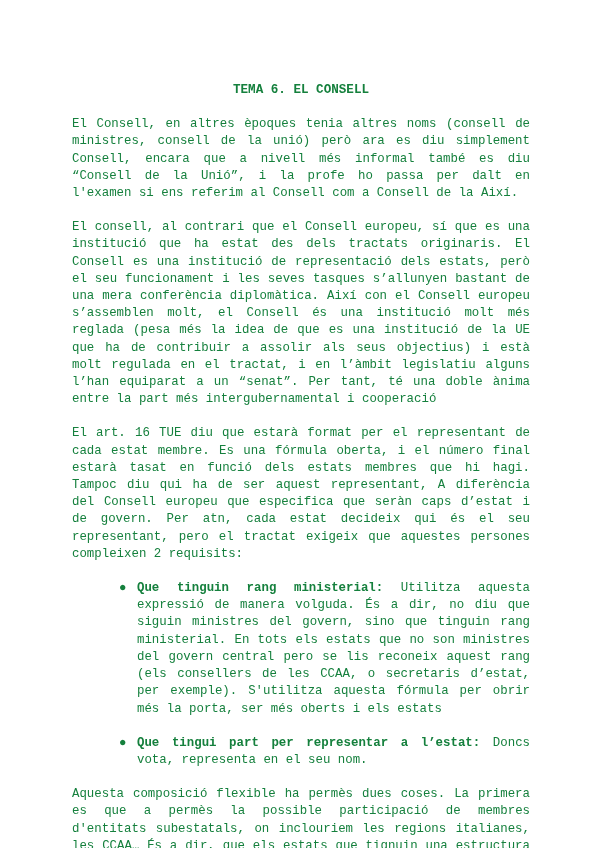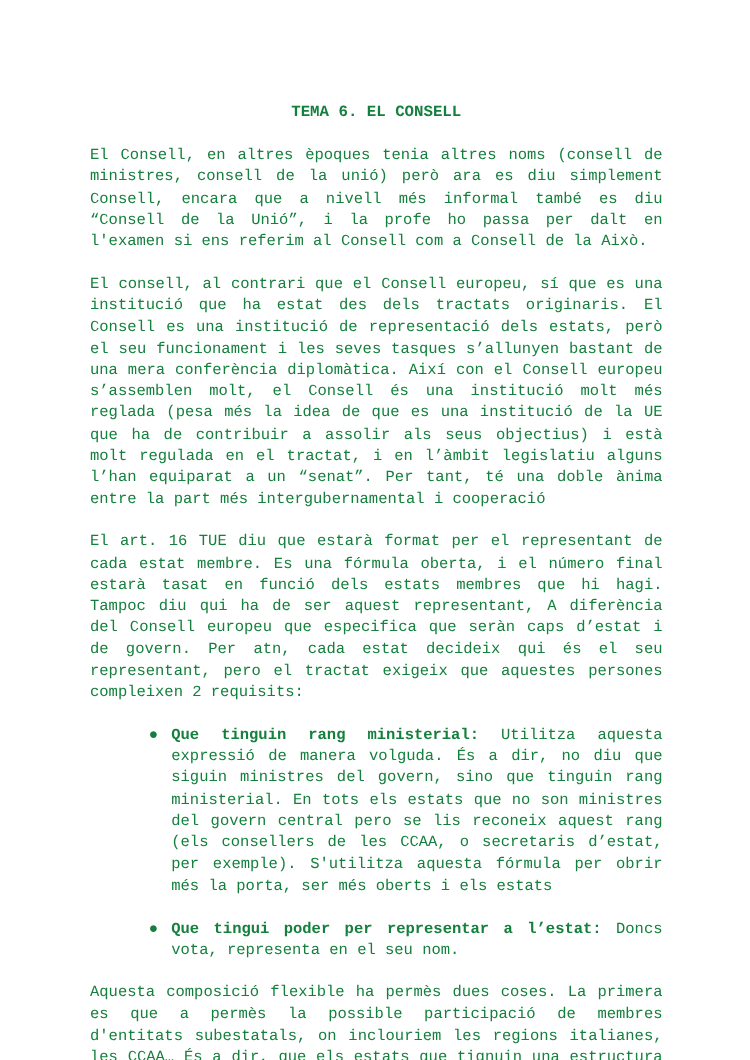--- a/index.html
+++ b/index.html
@@ -17,31 +17,31 @@
     li { position: relative; padding-left: 65px; text-align: justify; margin-bottom: 17px; }
     li .bullet { position: absolute; left: 47px; top: 0; }
     li b { font-weight: bold; }
   </style>
 </head>
 <body>
 
 <div class="page">
   <div class="title">TEMA 6. EL CONSELL</div>
 
-  <p class="gap">El Consell, en altres èpoques tenia altres noms (consell de ministres, consell de la unió) però ara es diu simplement Consell, encara que a nivell més informal també es diu “Consell de la Unió”, i la profe ho passa per dalt en l'examen si ens referim al Consell com a Consell de la Això.</p>
+  <p class="gap">El Consell, en altres èpoques tenia altres noms (consell de ministres, consell de la unió) però ara es diu simplement Consell, encara que a nivell més informal també es diu “Consell de la Unió”, i la profe ho passa per dalt en l'examen si ens referim al Consell com a Consell de la Així.</p>
   <p class="gap">El consell, al contrari que el Consell europeu, sí que es una institució que ha estat des dels tractats originaris. El Consell es una institució de representació dels estats, però el seu funcionament i les seves tasques s’allunyen bastant de una mera conferència diplomàtica. Així con el Consell europeu s’assemblen molt, el Consell és una institució molt més reglada (pesa més la idea de que es una institució de la UE que ha de contribuir a assolir als seus objectius) i està molt regulada en el tractat, i en l’àmbit legislatiu alguns l’han equiparat a un “senat”. Per tant, té una doble ànima entre la part més intergubernamental i cooperació</p>
 
 
   <p class="gap">El art. 16 TUE diu que estarà format per el representant de cada estat membre. Es una fórmula oberta, i el número final estarà tasat en funció dels estats membres que hi hagi. Tampoc diu qui ha de ser aquest representant, A diferència del Consell europeu que especifica que seràn caps d’estat i de govern. Per atn, cada estat decideix qui és el seu representant, pero el tractat exigeix que aquestes persones compleixen 2 requisits:</p>
 
   <ul>
     <li>
       <span class="bullet">●</span>
       <b>Que tinguin rang ministerial:</b><span> Utilitza aquesta expressió de manera volguda. És a dir, no diu que siguin ministres del govern, sino que tinguin rang ministerial. En tots els estats que no son ministres del govern central pero se lis reconeix aquest rang (els consellers de les CCAA, o secretaris d’estat, per exemple). S'utilitza aquesta fórmula per obrir més la porta, ser més oberts i els estats</span>
     </li>
     <li>
       <span class="bullet">●</span>
-      <b>Que tingui poder per representar a l’estat:</b><span> Doncs vota, representa en el seu nom.</span>
+      <b>Que tingui part per representar a l’estat:</b><span> Doncs vota, representa en el seu nom.</span>
     </li>
   </ul>
 
   <p>Aquesta composició flexible ha permès dues coses. La primera es que a permès la possible participació de membres d'entitats subestatals, on inclouriem les regions italianes, les CCAA… És a dir, que els estats que tignuin una estructura territorialment complexa i on hi hagi descentralització horitzontal del poder, que algunes d'aquestes persones pugi . Sempre hi van com a representant dels estat (no de la regió). Alguns han fet ús d’aquesta possibilitat (Alemanya i bèlgica) mentre que en altres no s’ha utilitzat (Estat espanyol, doncs en la CE es competencia exclusiva de l'estat central. Encara que al 2004 es va fer un acord perquè persones de les CCAA poguessin tenir presència i veu en les reunions del Consell, encara que el vot i l'última paraula es del govern central. Això ha funcionat mig bé mig malament, doncs</p>
 </div>
 
 </body></html>

